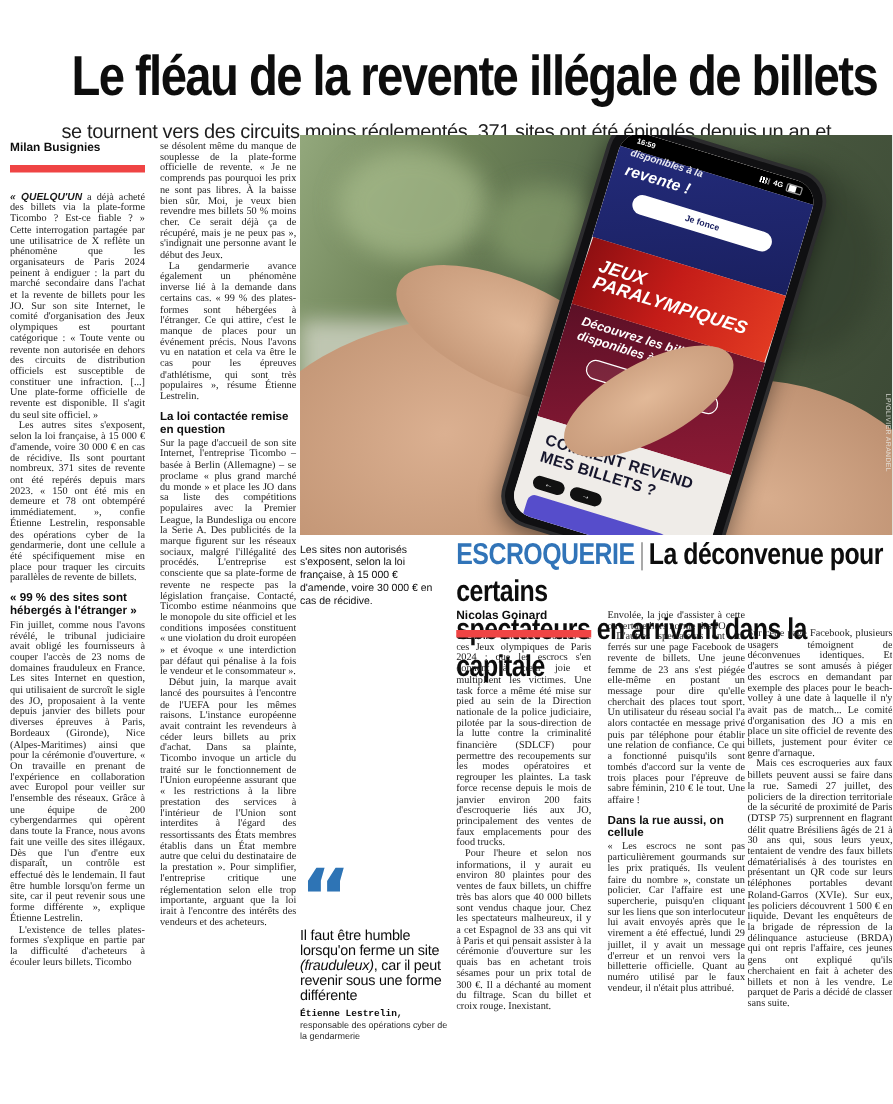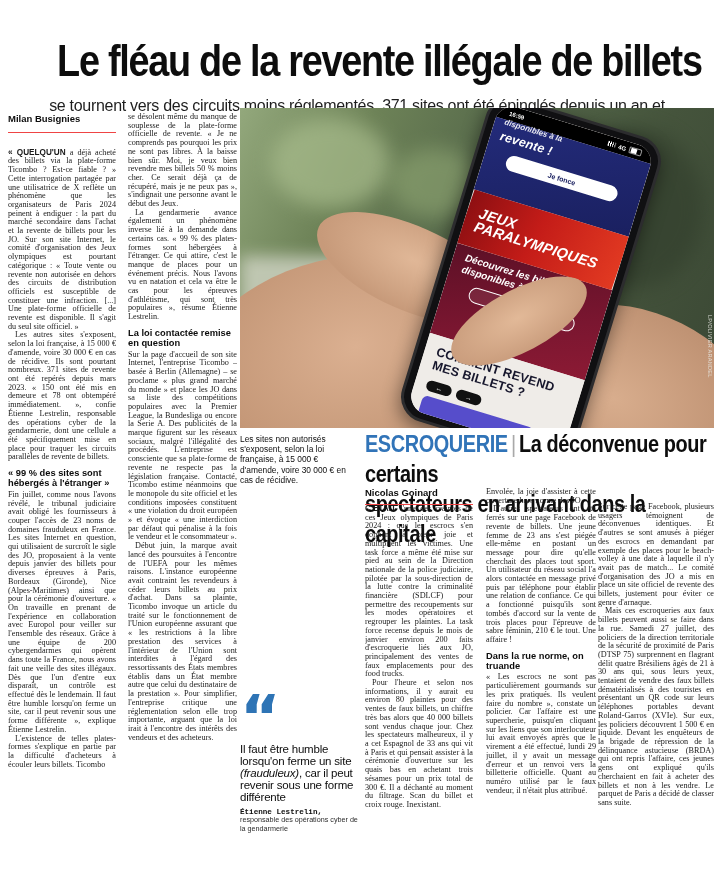--- a/index.html
+++ b/index.html
@@ -9,25 +9,25 @@
   .headline{position:absolute;top:8px;left:0;width:100%;text-align:center;
     font-family:"Liberation Sans",sans-serif;font-weight:800;font-size:45px;line-height:1;
     letter-spacing:-1.5px;color:#0d0d0d;transform:scaleX(0.84);transform-origin:50% 0;white-space:nowrap;}
   .deck{position:absolute;top:58px;left:30px;right:30px;text-align:center;
     font-family:"Liberation Sans",sans-serif;font-weight:400;font-size:16px;line-height:1.32;
     letter-spacing:-0.3px;color:#1e1e1e;}
   
   .col{position:absolute;font-size:8.2px;line-height:8.7px;text-align:justify;overflow:hidden;}
   .col p{margin:0;text-indent:7px;}
   .col p.noindent{text-indent:0;}
-  .lead-word{font-family:"Liberation Sans",sans-serif;font-weight:700;}
+  .lead-word{font-family:"Liberation Sans",sans-serif;font-weight:700;font-style:italic;}
   .inline-subhead{display:block;margin:6px 0 2px 0;font-family:"Liberation Sans",sans-serif;
     font-weight:700;font-size:9.3px;line-height:1.12;text-align:left;text-indent:0;color:#0d0d0d;}
   .byline{font-family:"Liberation Sans",sans-serif;font-weight:700;font-size:9.5px;color:#0d0d0d;
-    padding:3px 0 8px 0;border-bottom:1px solid #ef4444;margin-bottom:16px;text-align:left;text-indent:0;}
+    padding:3px 0 8px 0;border-bottom:6px solid #ef4444;margin-bottom:16px;text-align:left;text-indent:0;}
   #col1{left:8px;top:112px;width:108px;height:771px;}
   #col2{left:128px;top:113px;width:109px;height:770px;}
   
   #photo{position:absolute;left:240px;top:108px;width:474px;height:320px;overflow:hidden;
     background:linear-gradient(115deg,#93a87c 0%,#6d8257 22%,#55684a 45%,#45543c 70%,#3a4734 100%);}
   .bokeh{position:absolute;border-radius:50%;filter:blur(10px);}
   .sill{position:absolute;left:0;top:148px;width:190px;height:62px;background:#ccd1c0;
     filter:blur(8px);opacity:.85;}
   .hand{position:absolute;border-radius:50%;}
   .hand.h-left{left:-60px;top:150px;width:330px;height:230px;transform:rotate(-14deg);
@@ -170,21 +170,21 @@
   <div id="art2">
     <h2 class="art2-title"><span class="kicker">ESCROQUERIE</span><span class="kicker-sep">|</span><span>La déconvenue pour certains</span><br><span>spectateurs en arrivant dans la capitale</span></h2>
 
     <div class="col" id="a2col1">
       <p class="noindent"><span class="lead-word">C'ÉTAIT</span><span> l'une des craintes de ces Jeux olympiques de Paris 2024 : que les escrocs s'en donnent à cœur joie et multiplient les victimes. Une task force a même été mise sur pied au sein de la Direction nationale de la police judiciaire, pilotée par la sous-direction de la lutte contre la criminalité financière (SDLCF) pour permettre des recoupements sur les modes opératoires et regrouper les plaintes. La task force recense depuis le mois de janvier environ 200 faits d'escroquerie liés aux JO, principalement des ventes de faux emplacements pour des food trucks.</span></p>
       <p>Pour l'heure et selon nos informations, il y aurait eu environ 80 plaintes pour des ventes de faux billets, un chiffre très bas alors que 40 000 billets sont vendus chaque jour. Chez les spectateurs malheureux, il y a cet Espagnol de 33 ans qui vit à Paris et qui pensait assister à la cérémonie d'ouverture sur les quais bas en achetant trois sésames pour un prix total de 300 €. Il a déchanté au moment du filtrage. Scan du billet et croix rouge. Inexistant.</p>
     </div>
     <div class="col" id="a2col2">
       <p class="noindent">Envolée, la joie d'assister à cette ouverture hors norme des JO.</p>
       <p>D'autres spectateurs ont été ferrés sur une page Facebook de revente de billets. Une jeune femme de 23 ans s'est piégée elle-même en postant un message pour dire qu'elle cherchait des places tout sport. Un utilisateur du réseau social l'a alors contactée en message privé puis par téléphone pour établir une relation de confiance. Ce qui a fonctionné puisqu'ils sont tombés d'accord sur la vente de trois places pour l'épreuve de sabre féminin, 210 € le tout. Une affaire !</p>
-      <span class="inline-subhead">Dans la rue norme, on truande</span>
+      <span class="inline-subhead">Dans la rue aussi, on cellule</span>
       <p class="noindent">« Les escrocs ne sont pas particulièrement gourmands sur les prix pratiqués. Ils veulent faire du nombre », constate un policier. Car l'affaire est une supercherie, puisqu'en cliquant sur les liens que son interlocuteur lui avait envoyés après que le virement a été effectué, lundi 29 juillet, il y avait un message d'erreur et un renvoi vers la billetterie officielle. Quant au numéro utilisé par le faux vendeur, il n'était plus attribué.</p>
     </div>
     <div class="col" id="a2col3">
       <p class="noindent">Sur cette page Facebook, plusieurs usagers témoignent de déconvenues identiques. Et d'autres se sont amusés à piéger des escrocs en demandant par exemple des places pour le beach-volley à une date à laquelle il n'y avait pas de match... Le comité d'organisation des JO a mis en place un site officiel de revente des billets, justement pour éviter ce genre d'arnaque.</p>
       <p>Mais ces escroqueries aux faux billets peuvent aussi se faire dans la rue. Samedi 27 juillet, des policiers de la direction territoriale de la sécurité de proximité de Paris (DTSP 75) surprennent en flagrant délit quatre Brésiliens âgés de 21 à 30 ans qui, sous leurs yeux, tentaient de vendre des faux billets dématérialisés à des touristes en présentant un QR code sur leurs téléphones portables devant Roland-Garros (XVIe). Sur eux, les policiers découvrent 1 500 € en liquide. Devant les enquêteurs de la brigade de répression de la délinquance astucieuse (BRDA) qui ont repris l'affaire, ces jeunes gens ont expliqué qu'ils cherchaient en fait à acheter des billets et non à les vendre. Le parquet de Paris a décidé de classer sans suite.</p>
     </div>
   </div>
 
   <div class="byline" style="position:absolute;left:365px;top:487px;width:108px;margin:0;padding:0 0 6px 0;">Nicolas Goinard</div>
 

